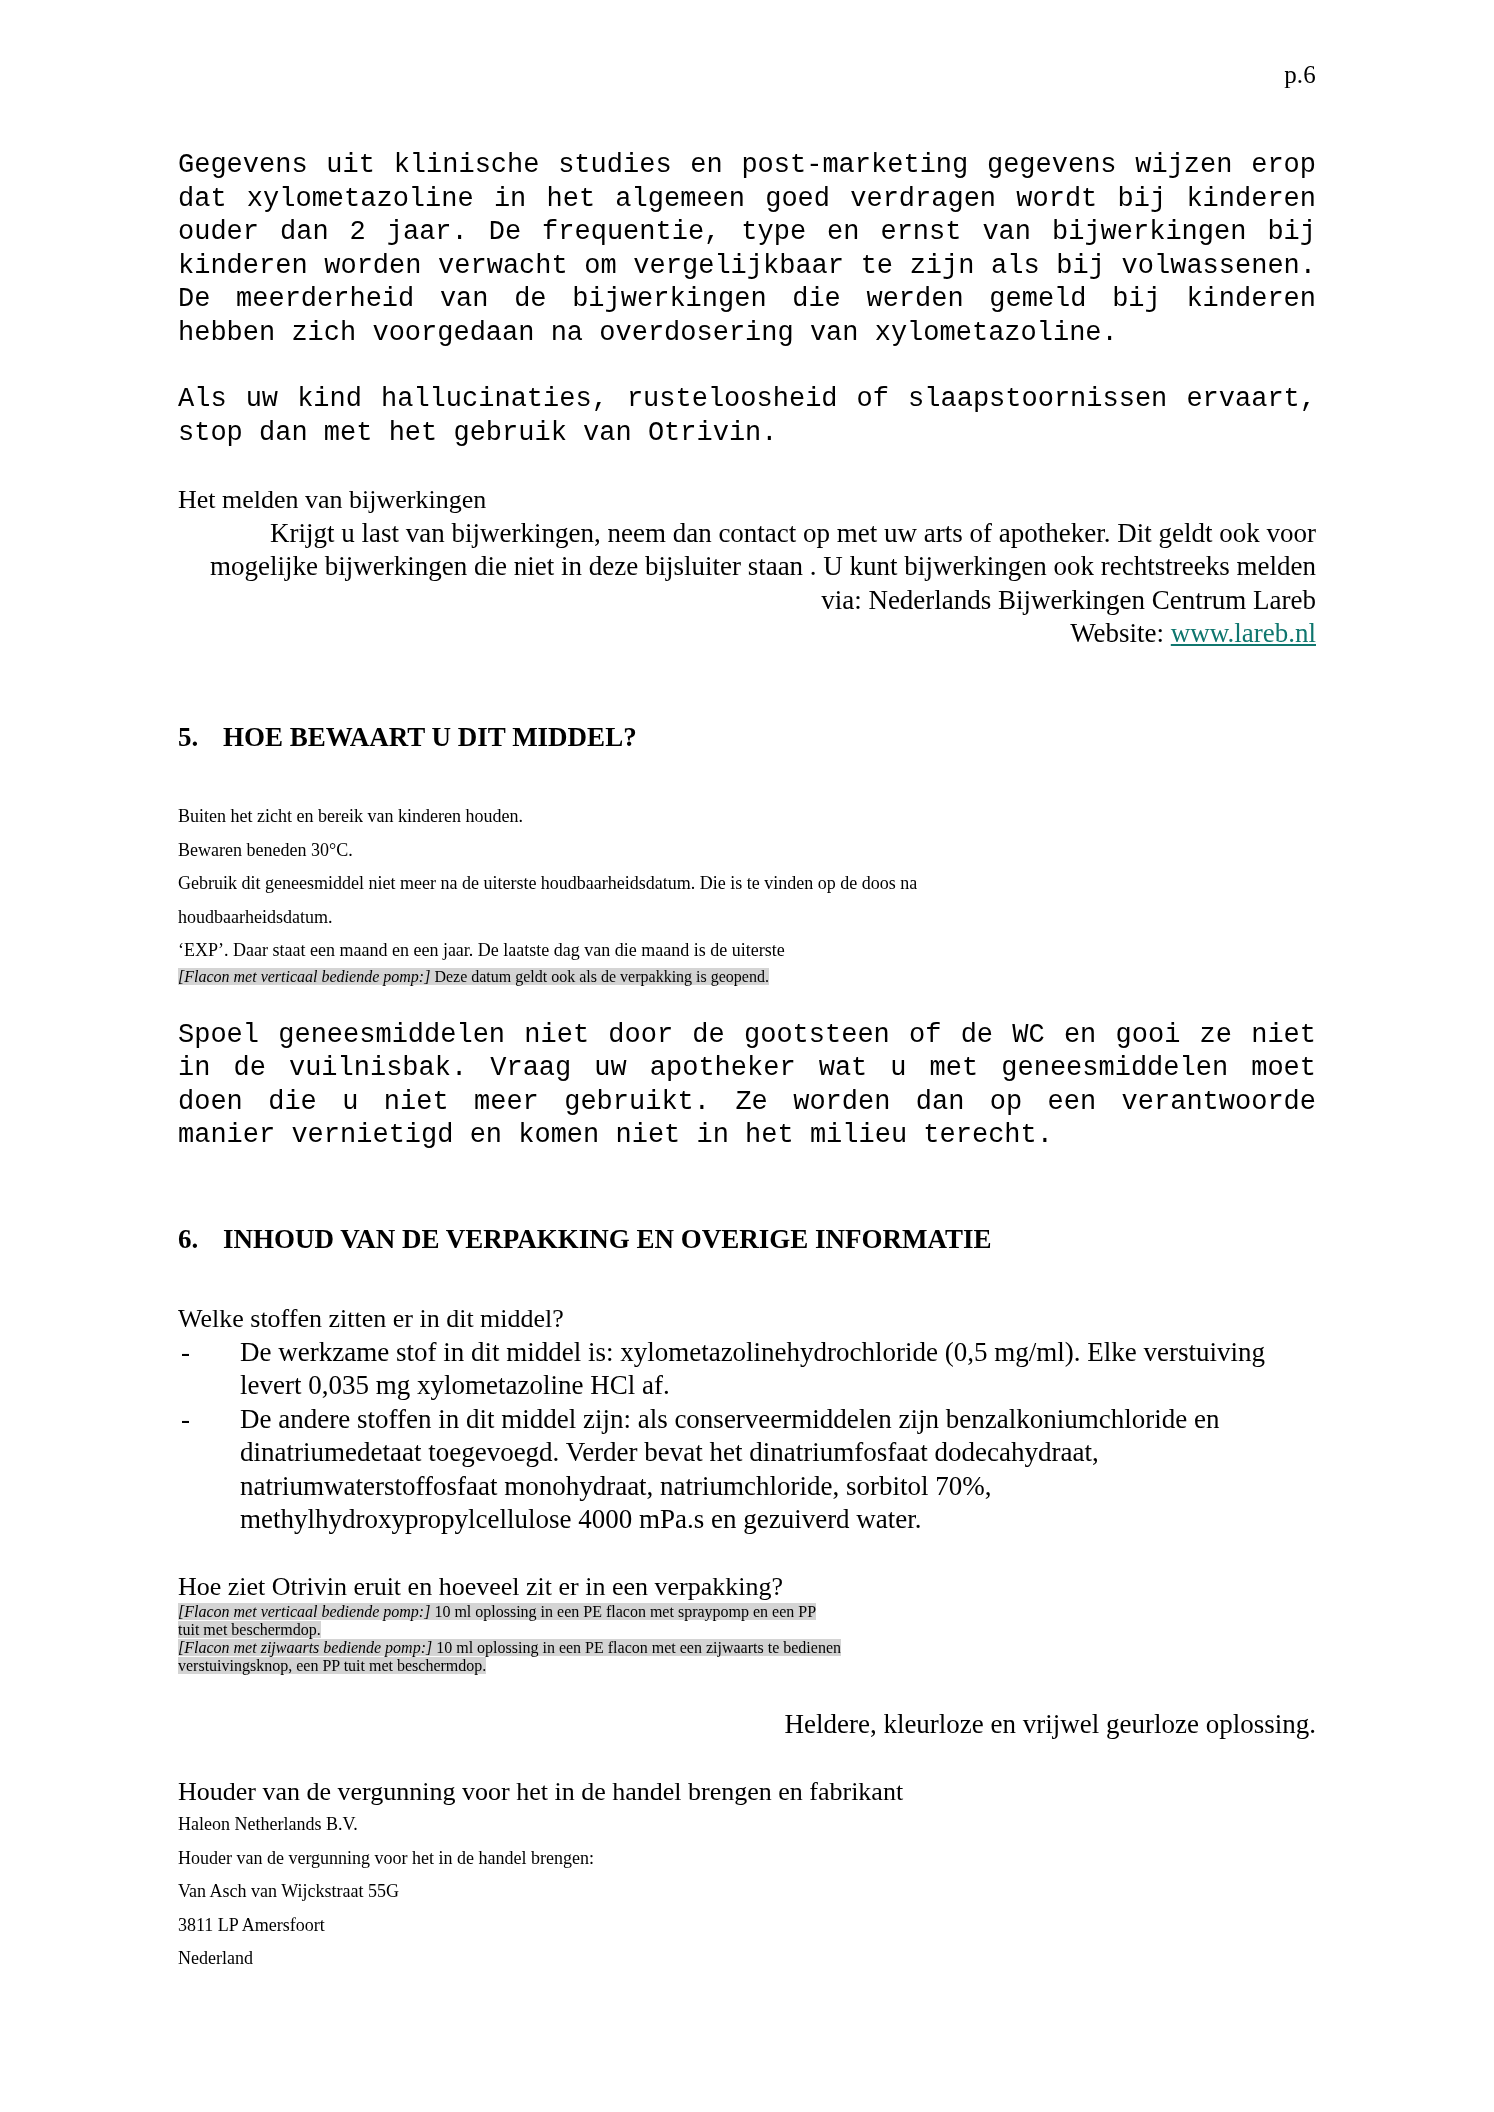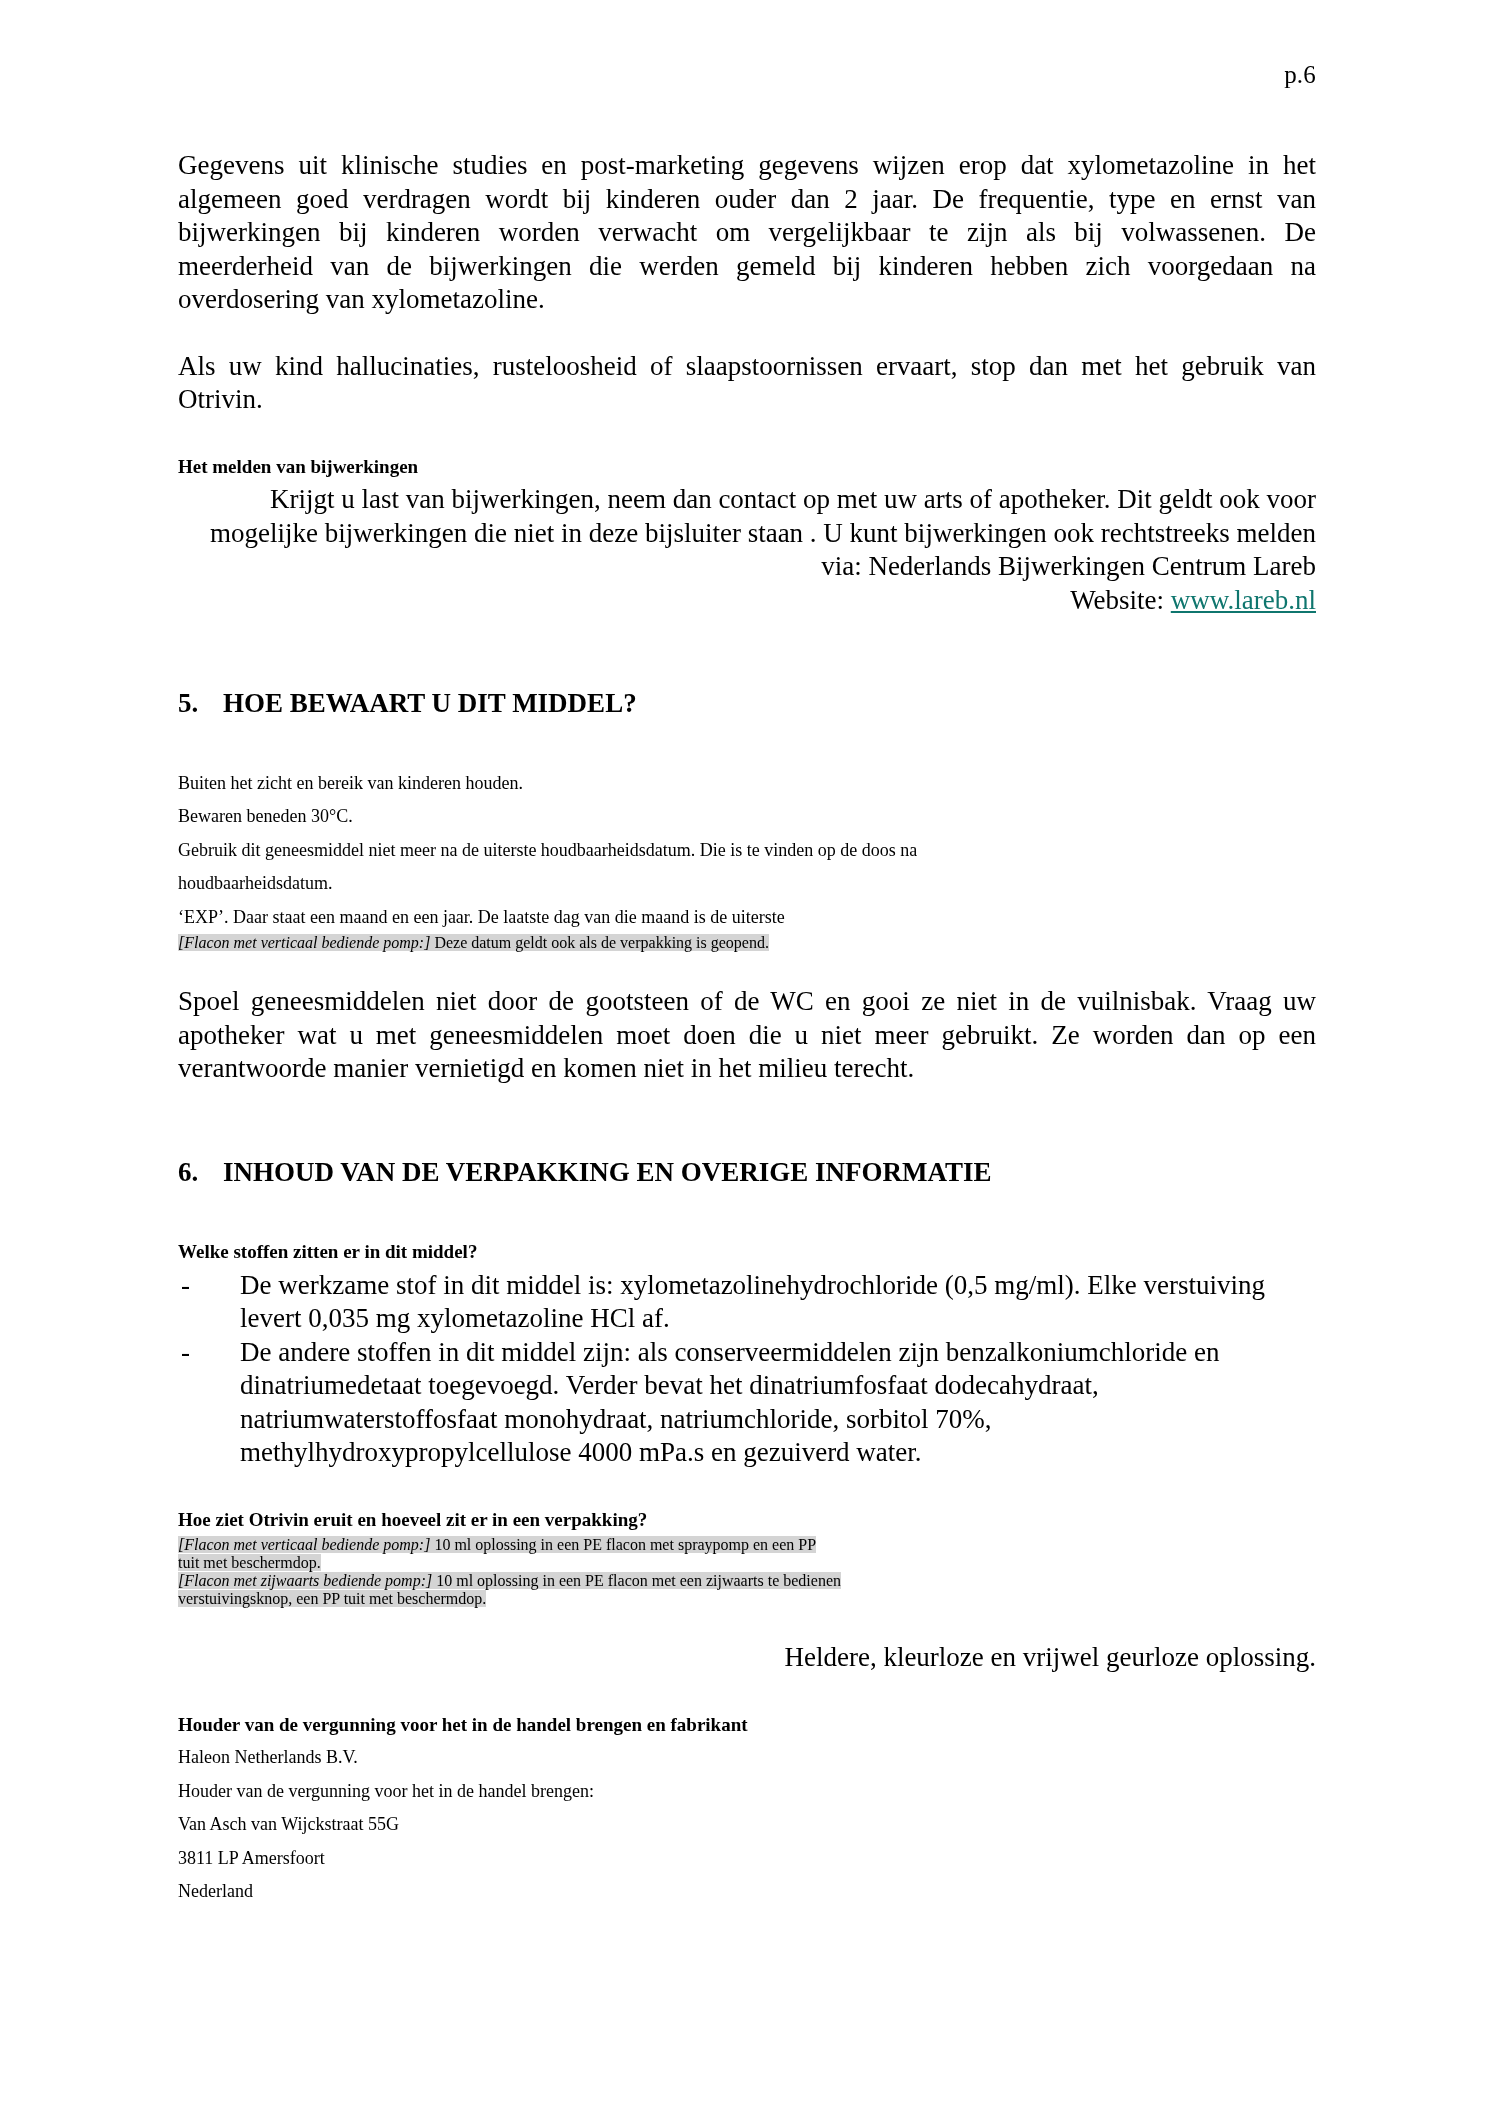--- a/index.html
+++ b/index.html
@@ -33,35 +33,36 @@
     line-height: 1;
     padding-top: 62px;
     letter-spacing: 0.2px;
   }
   p.para {
     font-size: 27px;
     line-height: 33.5px;
     margin: 0;
     text-align: justify;
     text-justify: inter-word;
+    font-family: Liberation Mono, monospace;
   }
   p.para-left {
     font-size: 27px;
     line-height: 33.5px;
     margin: 0;
     text-align: right;
   }
   .gap-sm { height: 33px; }
   .gap-md { height: 46px; }
   .gap-lg { height: 62px; }
   .gap-xl { height: 70px; }
   h3.subheading {
-    font-size: 19px;
+    font-size: 26px;
     line-height: 33.5px;
-    font-weight: bold;
+    font-weight: normal;
     margin: 0;
   }
   .numbered-heading {
     display: flex;
     font-size: 27px;
     line-height: 33.5px;
     font-weight: bold;
     margin: 0;
   }
   .numbered-heading .num {

